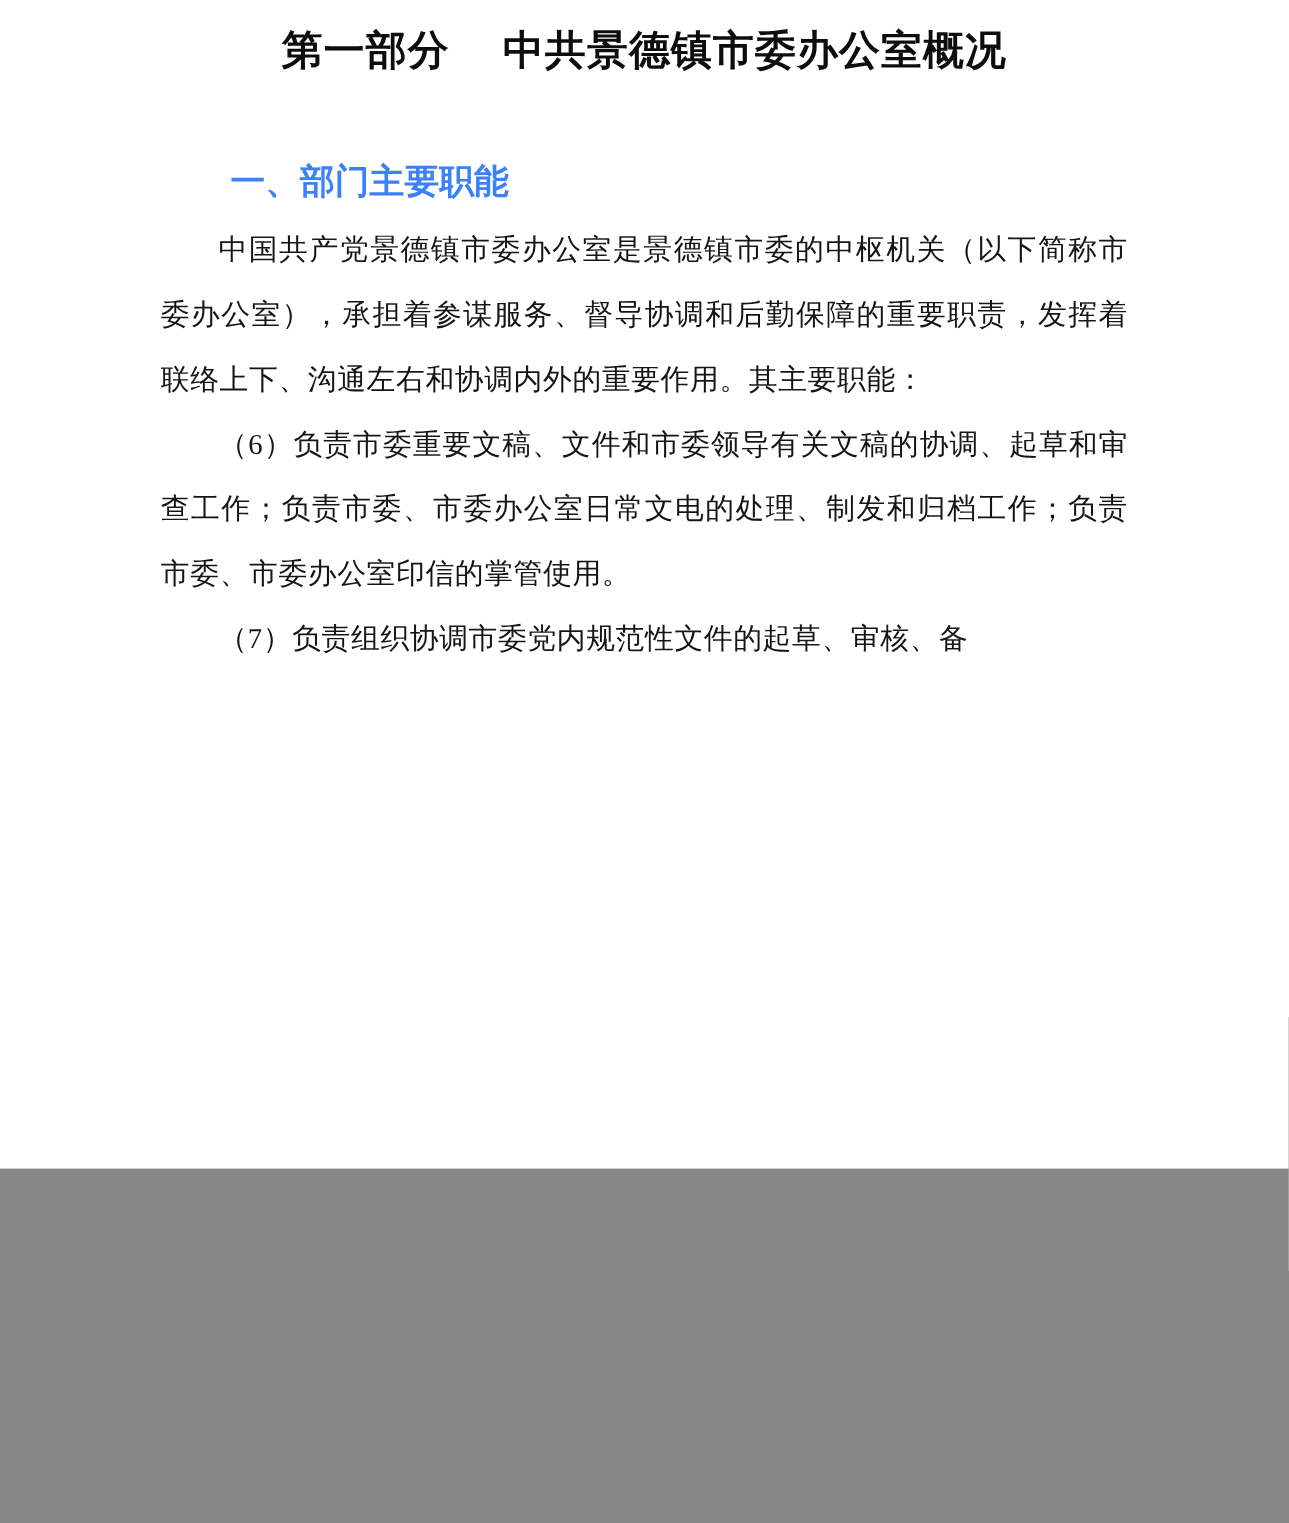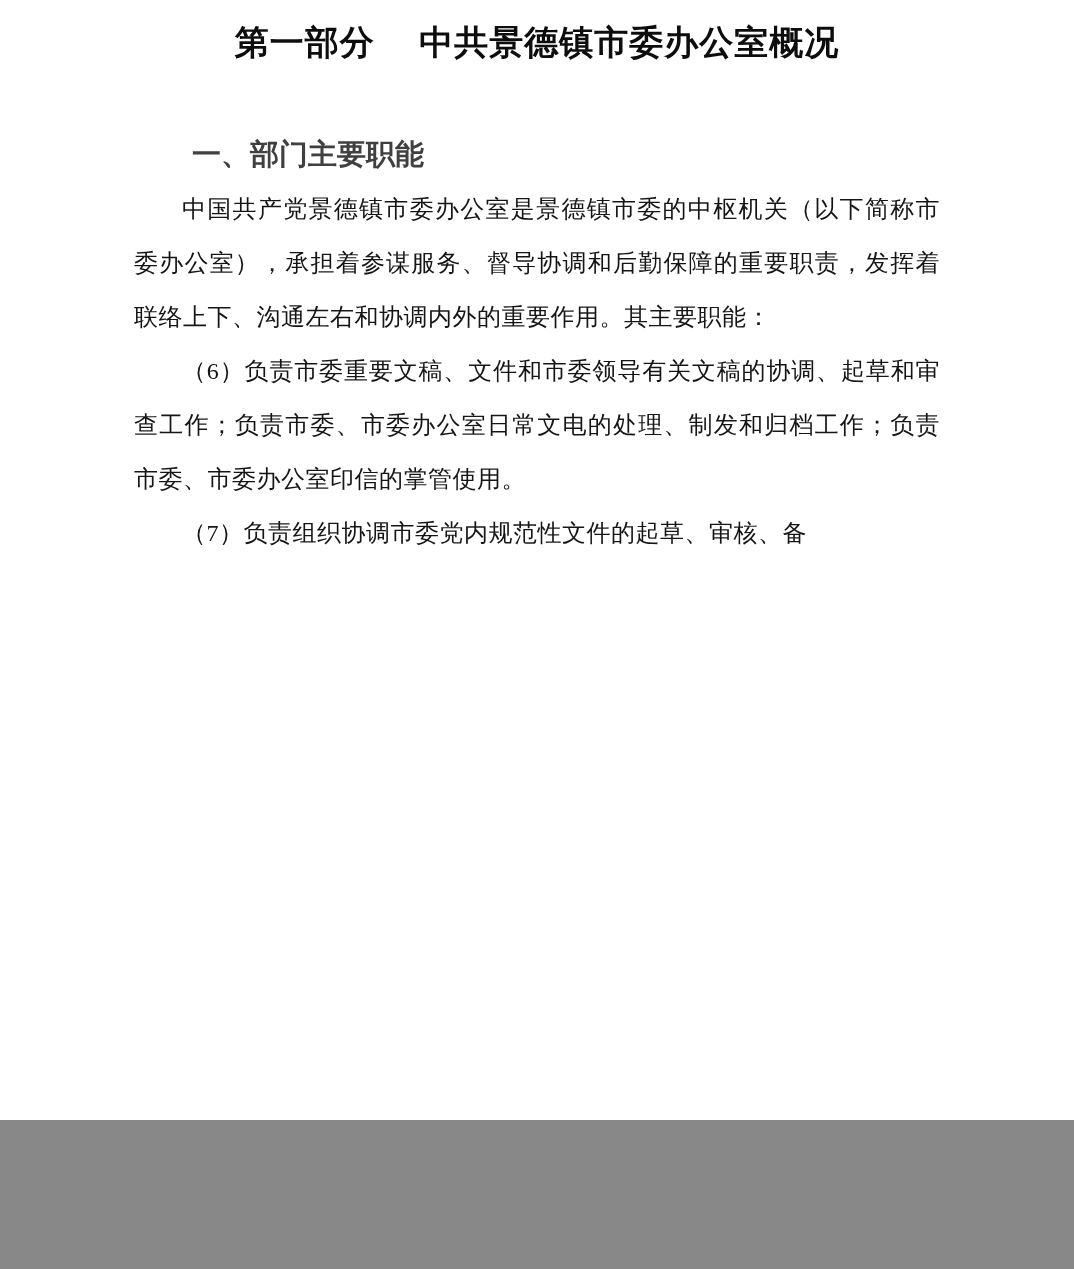--- a/index.html
+++ b/index.html
@@ -1,20 +1,20 @@
 <!DOCTYPE html>
 <html><head>
 <meta charset="utf-8">
 <style>
   * { margin: 0; padding: 0; box-sizing: border-box; }
   html, body { background: #888; }
   .page {
     position: relative;
     width: 1074px;
-    height: 1120px;
+    height: 974px;
     margin: 0 auto;
     background: #ffffff;
     color: #141414;
     overflow: hidden;
     padding: 22px 134px 0 134px;
     font-family: "Liberation Serif", "DejaVu Serif", serif;
   }
   .doc-title {
     font-size: 34px;
     line-height: 42px;
@@ -23,22 +23,22 @@
     letter-spacing: 1px;
     white-space: pre;
     color: #0d0d0d;
   }
   .section-heading {
     margin-top: 72px;
     font-size: 29px;
     line-height: 36px;
     font-weight: bold;
     text-indent: 2em;
-    font-family: Liberation Serif, serif;
-    color: #404040;
+    font-family: Liberation Mono, monospace;
+    color: #3b82f6;
   }
   .doc-body {
     margin-top: 10px;
   }
   .doc-body p {
     font-size: 24px;
     line-height: 54px;
     text-align: justify;
     text-justify: inter-character;
     text-indent: 2em;

